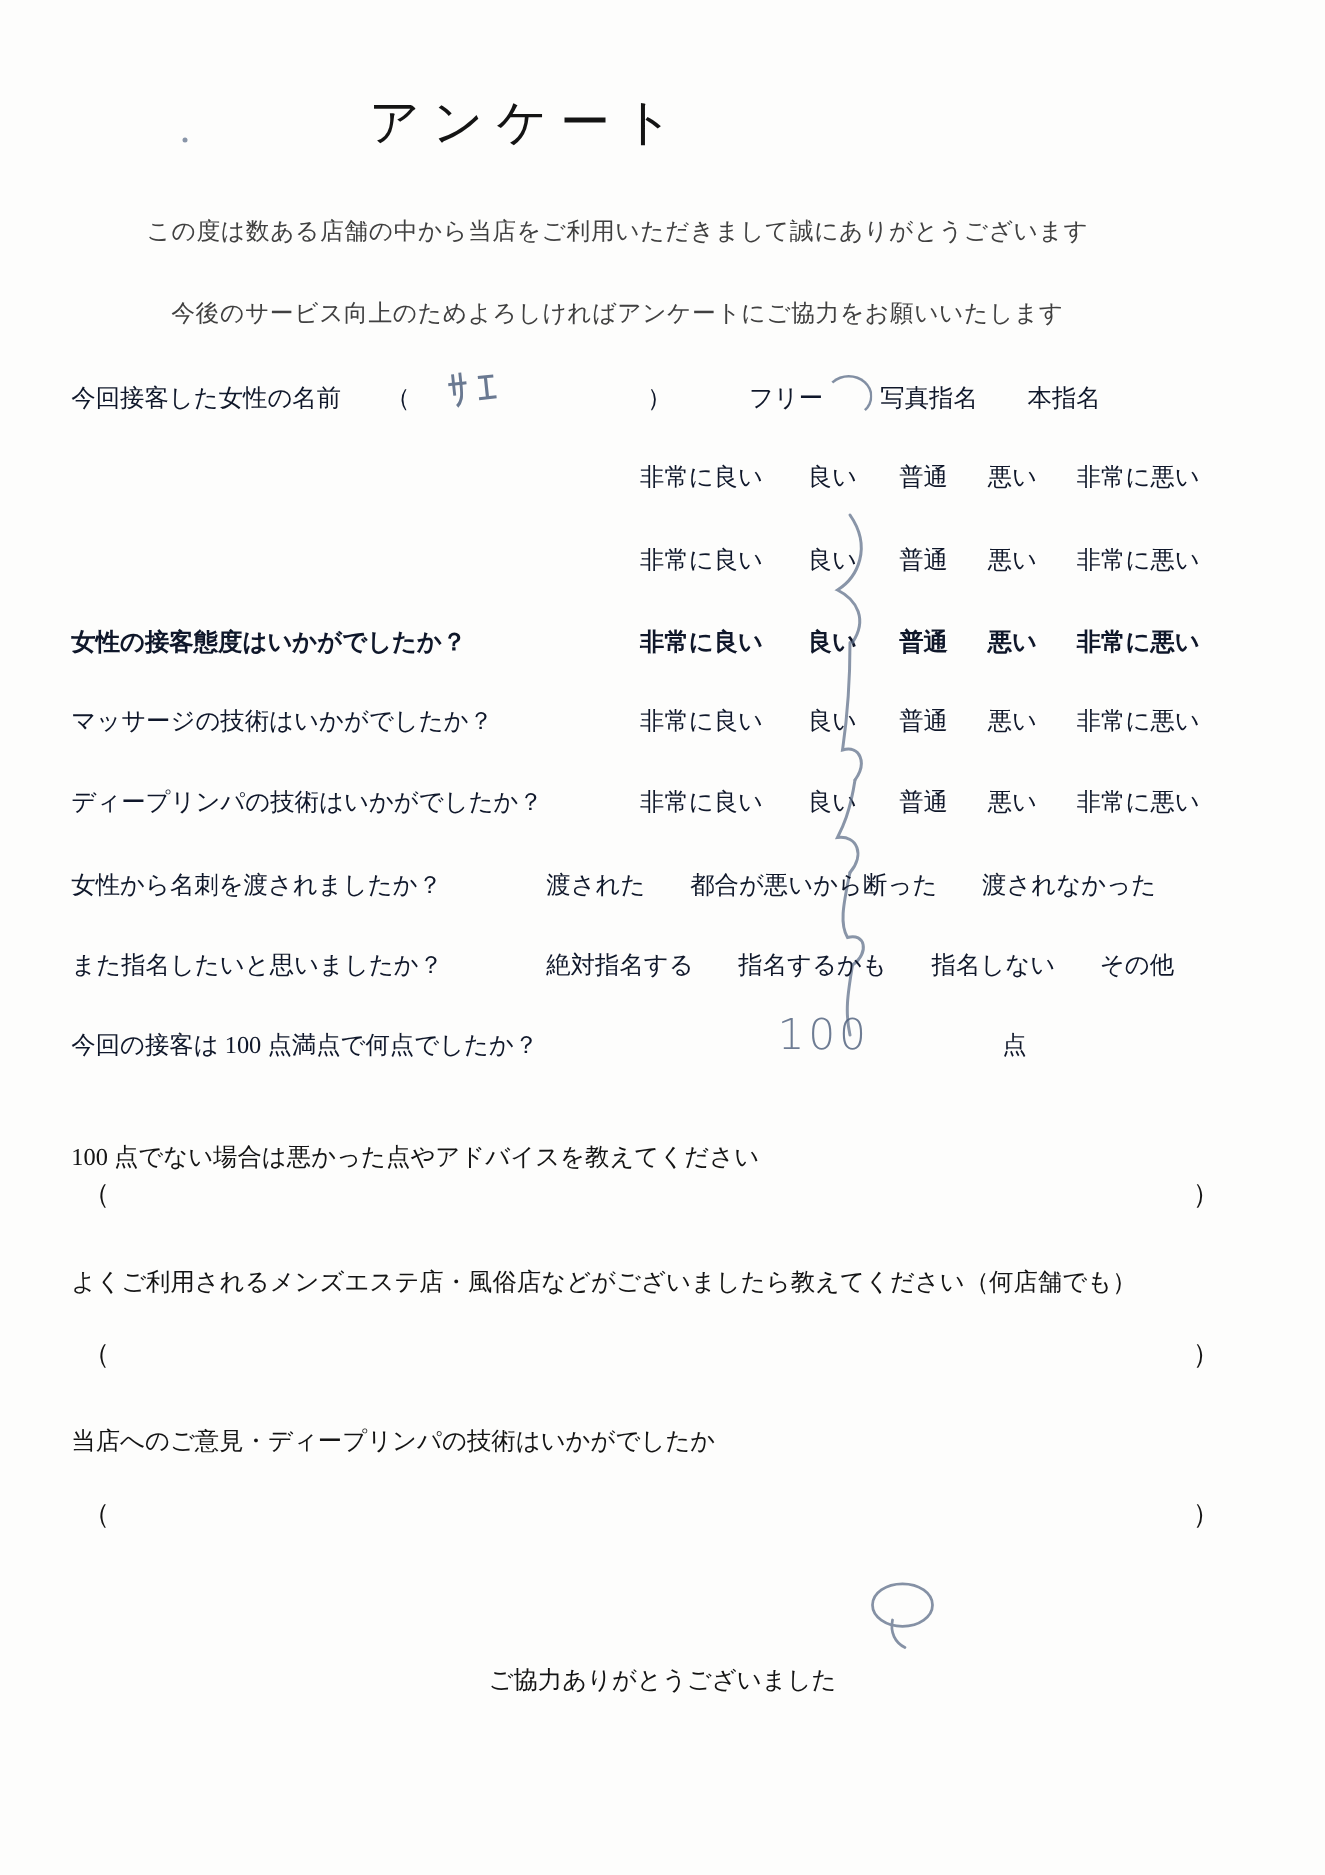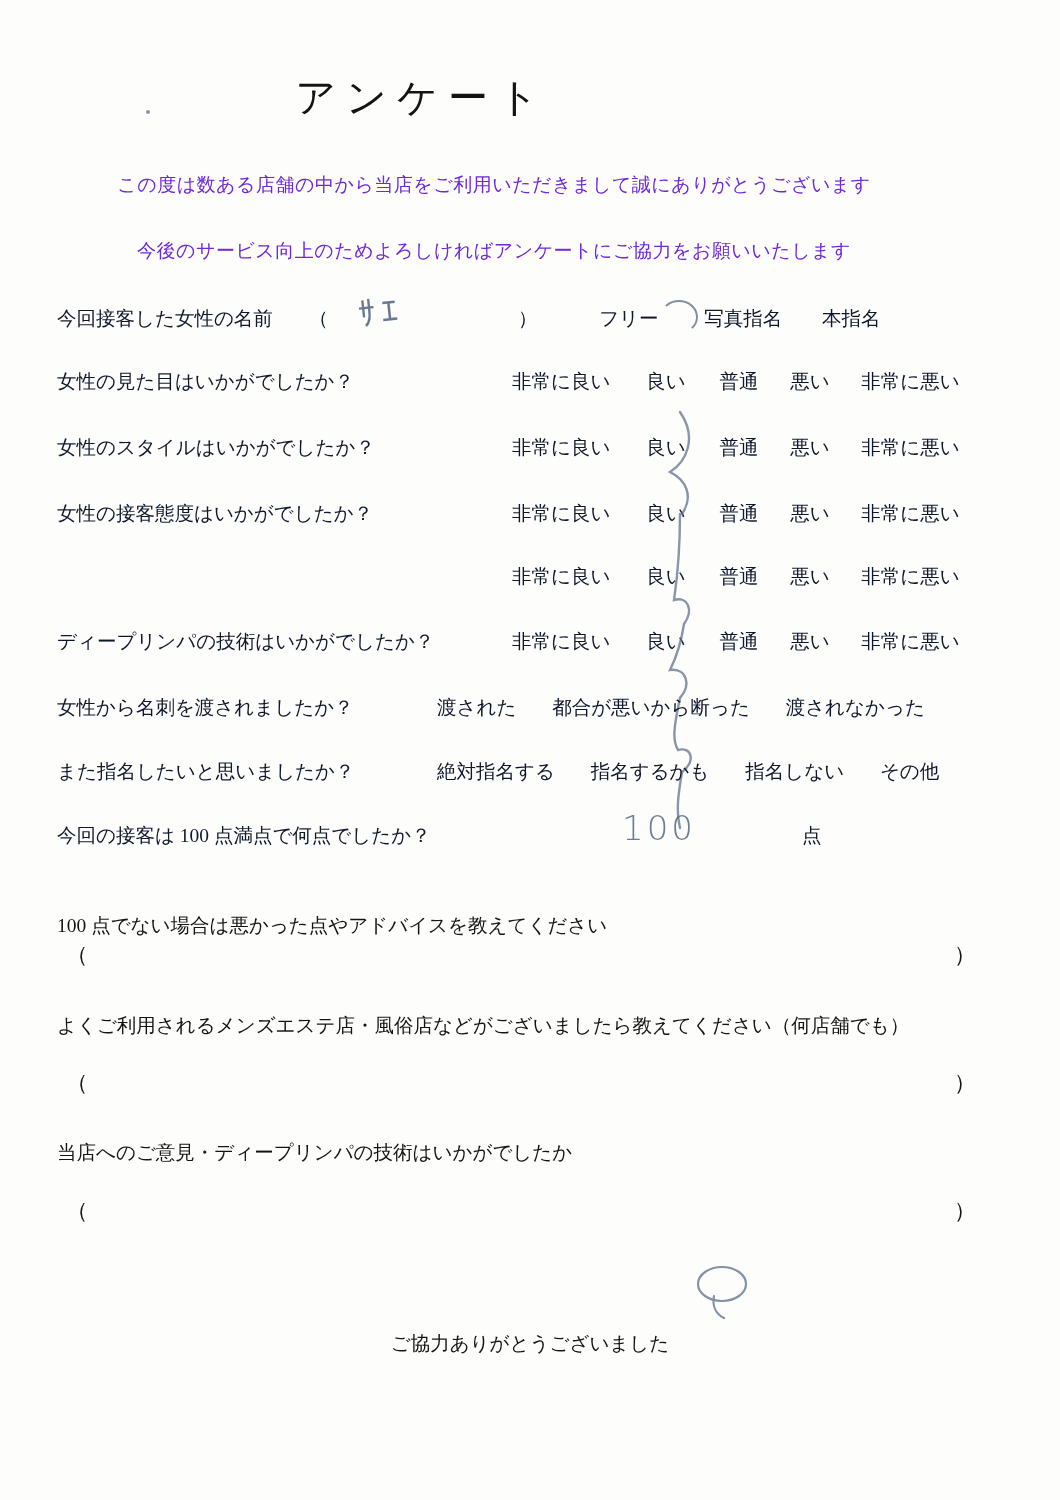--- a/index.html
+++ b/index.html
@@ -31,21 +31,21 @@
     letter-spacing: 10px;
     font-family: "Liberation Serif", "DejaVu Serif", serif;
     color: #141414;
   }
   .intro1, .intro2 {
     position: absolute;
     width: 988px;
     text-align: center;
     font-size: 19px;
     letter-spacing: 0.5px;
-    color: #6d28d9;
+    color: #404040;
   }
   .intro1 { top: 172px; }
   .intro2 { top: 238px; }
 
   .row {
     position: absolute;
     left: 57px;
     width: 950px;
     font-size: 19.5px;
     color: #0f172a;
@@ -131,65 +131,64 @@
     <span>フリー</span>
     <span style="display:inline-block; width:36px;"></span>
     <span>写真指名</span>
     <span style="display:inline-block; width:30px;"></span>
     <span>本指名</span>
   </div>
   <div class="ink ink-name" style="left:358px; top:292px;">ｻｴ</div>
   <div class="ink-circle" style="left:660px; top:300px; width:34px; height:30px; border-bottom-color:transparent; border-left-color:transparent;"></div>
 
   <div class="row" style="top:368px;">
-    <span class="qlabel">女性の見た目はいかがでしたか？</span>
     <span style="position:absolute; left:455px; top:0;">
       <span>非常に良い</span>
       <span style="display:inline-block; width:26px;"></span>
       <span>良い</span>
       <span style="display:inline-block; width:24px;"></span>
       <span>普通</span>
       <span style="display:inline-block; width:22px;"></span>
       <span>悪い</span>
       <span style="display:inline-block; width:22px;"></span>
       <span>非常に悪い</span>
     </span>
   </div>
 
   <div class="row" style="top:434px;">
-    <span class="qlabel">女性のスタイルはいかがでしたか？</span>
-    <span style="position:absolute; left:455px; top:0;">
-      <span>非常に良い</span>
-      <span style="display:inline-block; width:26px;"></span>
-      <span>良い</span>
-      <span style="display:inline-block; width:24px;"></span>
-      <span>普通</span>
-      <span style="display:inline-block; width:22px;"></span>
-      <span>悪い</span>
-      <span style="display:inline-block; width:22px;"></span>
-      <span>非常に悪い</span>
-    </span>
-  </div>
-
-  <div class="row" style="top:500px;">
+    <span style="position:absolute; left:455px; top:0;">
+      <span>非常に良い</span>
+      <span style="display:inline-block; width:26px;"></span>
+      <span>良い</span>
+      <span style="display:inline-block; width:24px;"></span>
+      <span>普通</span>
+      <span style="display:inline-block; width:22px;"></span>
+      <span>悪い</span>
+      <span style="display:inline-block; width:22px;"></span>
+      <span>非常に悪い</span>
+    </span>
+  </div>
+
+  <div class="row" style="top:500px;font-weight:bold;">
     <span class="qlabel">女性の接客態度はいかがでしたか？</span>
     <span style="position:absolute; left:455px; top:0;">
       <span>非常に良い</span>
       <span style="display:inline-block; width:26px;"></span>
       <span>良い</span>
       <span style="display:inline-block; width:24px;"></span>
       <span>普通</span>
       <span style="display:inline-block; width:22px;"></span>
       <span>悪い</span>
       <span style="display:inline-block; width:22px;"></span>
       <span>非常に悪い</span>
     </span>
   </div>
 
   <div class="row" style="top:563px;">
+    <span class="qlabel">マッサージの技術はいかがでしたか？</span>
     <span style="position:absolute; left:455px; top:0;">
       <span>非常に良い</span>
       <span style="display:inline-block; width:26px;"></span>
       <span>良い</span>
       <span style="display:inline-block; width:24px;"></span>
       <span>普通</span>
       <span style="display:inline-block; width:22px;"></span>
       <span>悪い</span>
       <span style="display:inline-block; width:22px;"></span>
       <span>非常に悪い</span>

